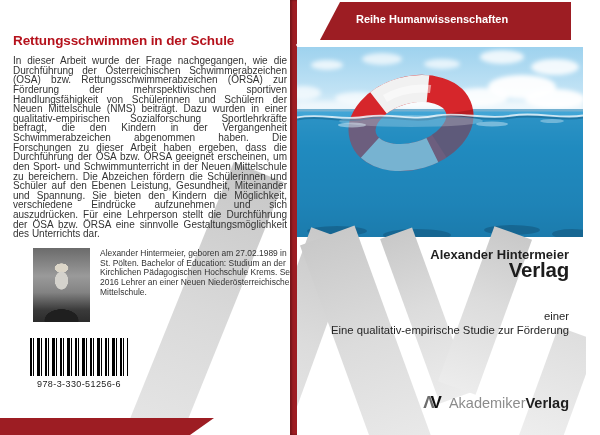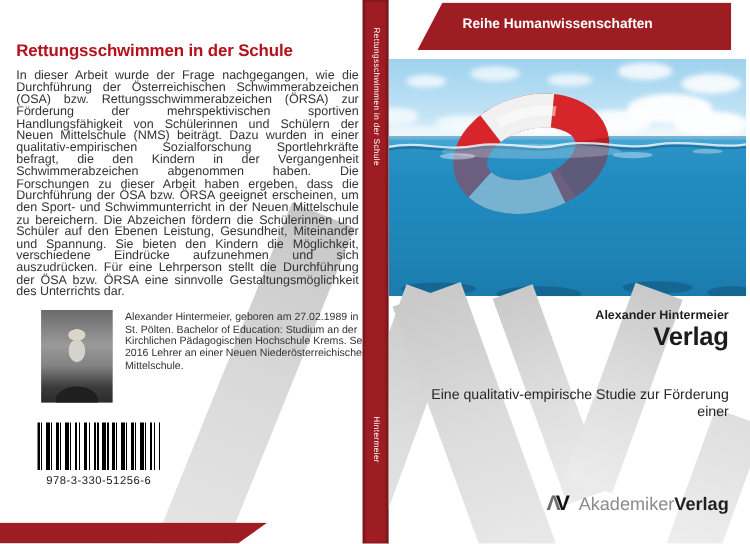--- a/index.html
+++ b/index.html
@@ -37,37 +37,37 @@
   
   .spine{position:absolute;left:290px;top:0;width:21px;height:435px;
          background:var(--brand-red,#9d1d23);
          box-shadow:inset 2px 0 2px rgba(0,0,0,.25), inset -2px 0 2px rgba(0,0,0,.25);}
   .spine-title{position:absolute;top:22px;left:7px;writing-mode:vertical-rl;
                font-size:6.6px;color:#fff;letter-spacing:.3px;}
   .spine-author{position:absolute;top:333px;left:7px;writing-mode:vertical-rl;
                 font-size:6.6px;color:#fff;letter-spacing:.3px;}
 
   
-  .front{position:absolute;left:311px;top:0;width:289px;height:435px;background:#fff;overflow:hidden;}
+  .front{position:absolute;left:297px;top:0;width:289px;height:435px;background:#fff;overflow:hidden;}
   .banner{position:absolute;left:0;top:2px;width:289px;height:38px;
           background:var(--brand-red,#9d1d23);
           clip-path:polygon(43px 0,274px 0,274px 100%,23px 100%);}
   .banner-label{position:absolute;left:59px;top:13px;font-size:11px;font-weight:bold;color:#fff;}
   .photo{position:absolute;left:0;top:47px;width:286px;height:190px;overflow:hidden;}
   .photo svg{display:block;width:100%;height:100%;}
 
   .fwm{position:absolute;background:linear-gradient(180deg,#c9c9c9 0%,#dcdcdc 45%,#ececec 100%);}
   .fwm-a{left:-30px;top:228px;width:48px;height:250px;transform:rotate(20deg);}
   .fwm-b{left:44px;top:228px;width:58px;height:250px;transform:rotate(-20deg);}
   .fwm-c{left:112px;top:228px;width:34px;height:175px;transform:rotate(-20deg);}
   .fwm-d{left:168px;top:228px;width:40px;height:165px;transform:rotate(20deg);}
   .fwm-e{left:238px;top:330px;width:42px;height:130px;transform:rotate(20deg);
          background:linear-gradient(180deg,#dedede,#f0f0f0);}
 
-  .front-author{position:absolute;right:17px;top:247px;font-size:10px;font-weight:bold;color:#1f1f1f;}
+  .front-author{position:absolute;right:17px;top:247px;font-size:13px;font-weight:bold;color:#1f1f1f;}
   .front-title{position:absolute;right:17px;top:259px;text-align:right;font-size:20.5px;
                font-weight:bold;line-height:22px;color:#1c1c1c;letter-spacing:-0.2px;white-space:nowrap;}
   .front-subtitle{position:absolute;right:17px;top:310px;text-align:right;font-size:11.3px;
                   line-height:13.8px;color:#262626;white-space:nowrap;}
   .pub{position:absolute;right:17px;top:393px;display:flex;align-items:baseline;}
   .pub-mark{font-weight:bold;font-size:17px;letter-spacing:0;}
   .pub-mark .m-a{color:#6d6d6d;}
   .pub-mark .m-v{color:#121212;margin-left:-4px;}
   .pub-name{margin-left:7px;font-size:14.5px;color:var(--publisher-gray,#8c8c8c);}
   .pub-name .bold{color:#1f1f1f;font-weight:bold;}
@@ -161,22 +161,22 @@
     <div class="fwm fwm-b"></div>
     <div class="fwm fwm-c"></div>
     <div class="fwm fwm-d"></div>
     <div class="fwm fwm-e"></div>
 
     <div class="front-author">Alexander Hintermeier</div>
     <div class="front-title">
       <div>Verlag</div>
     </div>
     <div class="front-subtitle">
+      <div>einer</div>
       <div>Eine qualitativ-empirische Studie zur Förderung</div>
-      <div>einer</div>
     </div>
 
     <div class="pub">
       <span class="pub-mark"><span class="m-a">Λ</span><span class="m-v">V</span></span>
       <span class="pub-name"><span>Akademiker</span><span class="bold">Verlag</span></span>
     </div>
   </div>
 
 </div>
 

